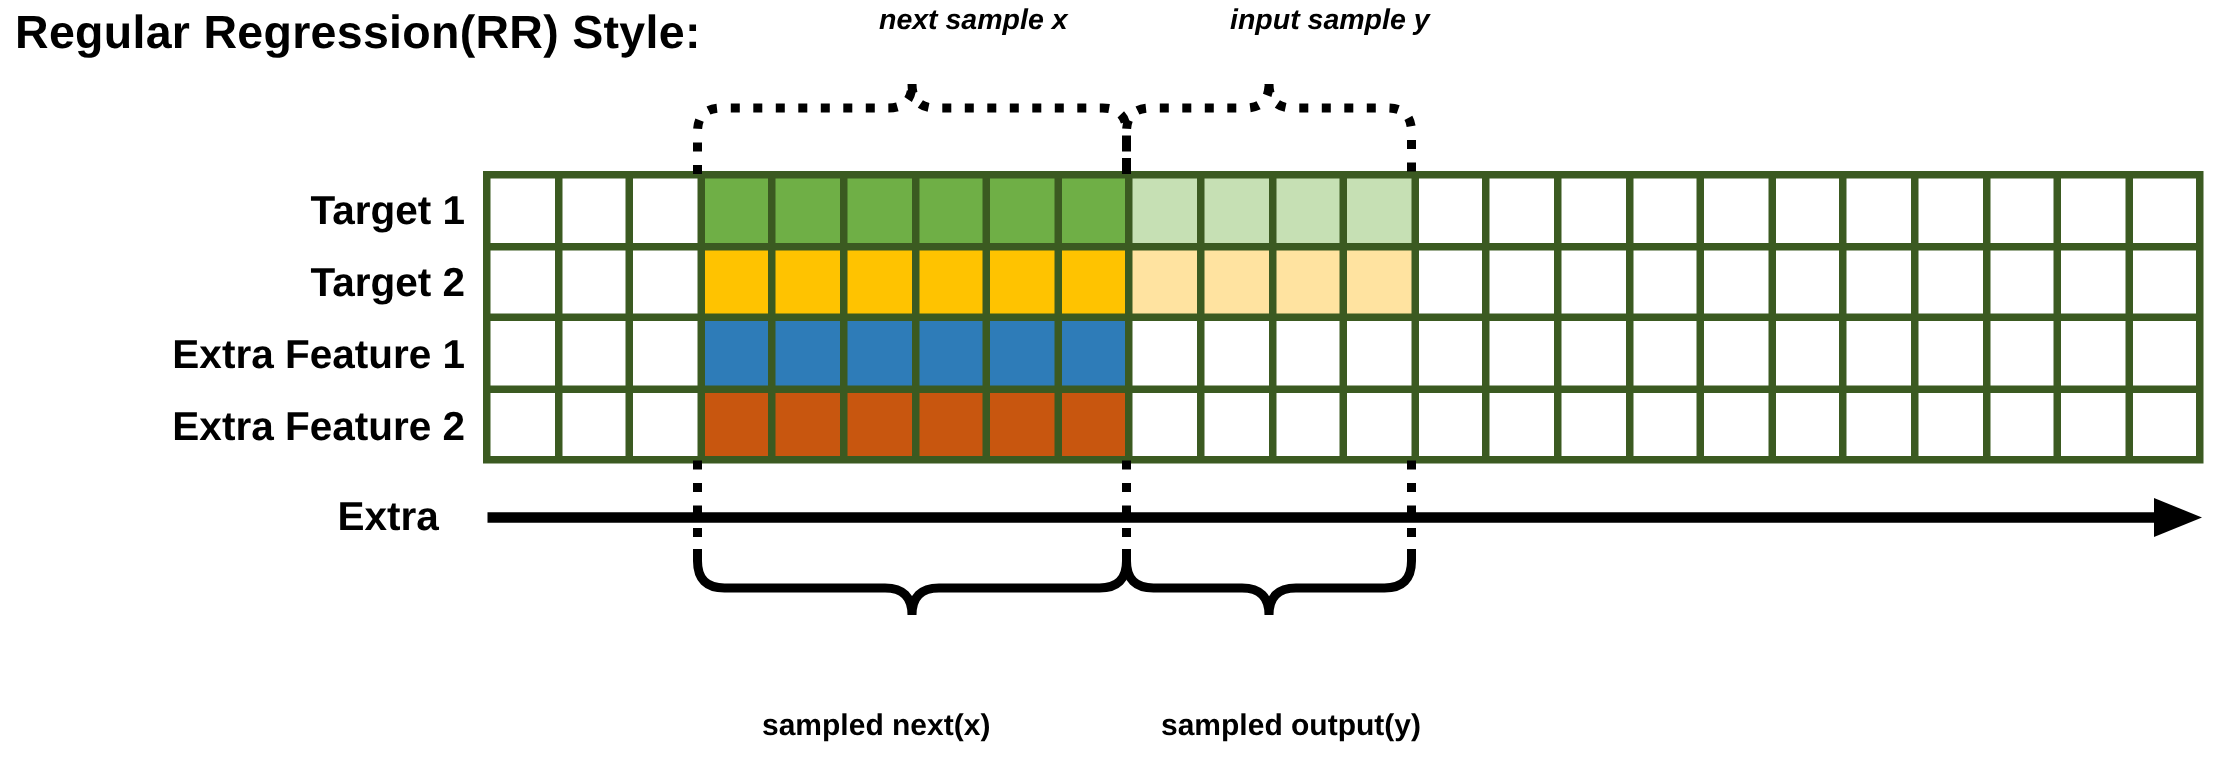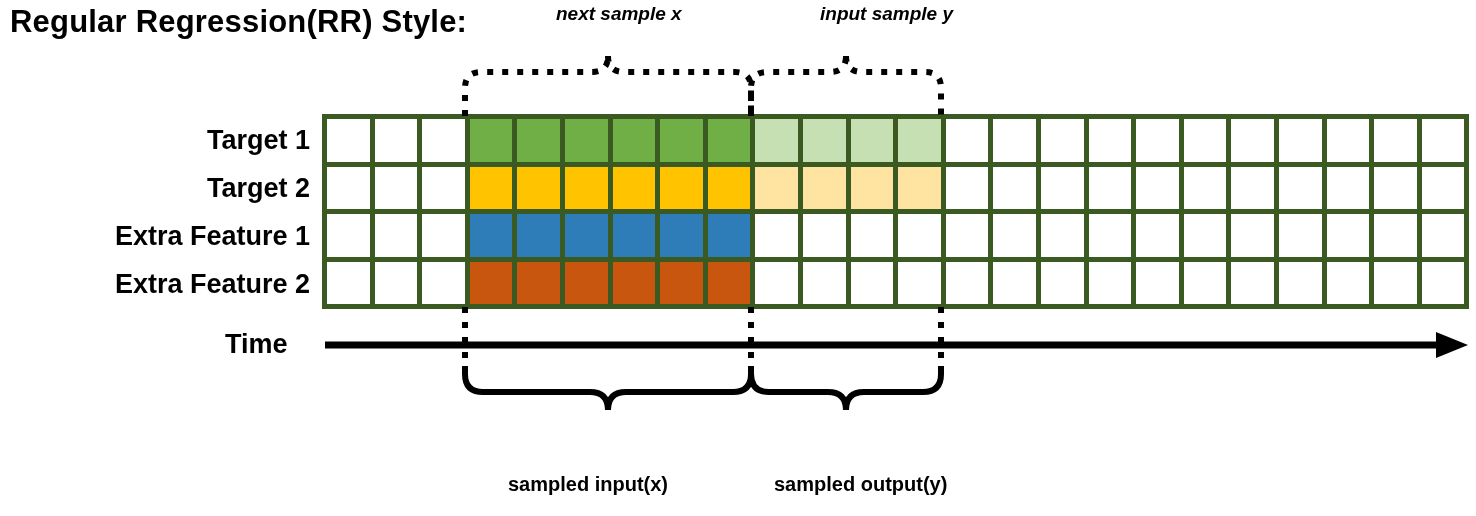--- a/index.html
+++ b/index.html
@@ -32,27 +32,27 @@
 
 <div id="stage">
 
   <div class="title">Regular Regression(RR) Style:</div>
 
   <div class="rowlabel" style="left:-10px;top:125px;">Target 1</div>
   <div class="rowlabel" style="left:-10px;top:173px;">Target 2</div>
   <div class="rowlabel" style="left:-10px;top:221px;">Extra Feature 1</div>
   <div class="rowlabel" style="left:-10px;top:269px;">Extra Feature 2</div>
 
-  <div class="timelabel" style="left:225px;top:329px;">Time</div>
+  <div class="timelabel" style="left:225px;top:329px;">Extra</div>
 
-  <div class="brace-lbl" style="left:556px;top:3px;">next sample x</div>
+  <div class="brace-lbl" style="left:586px;top:3px;">next sample x</div>
   <div class="brace-lbl" style="left:820px;top:3px;">input sample y</div>
 
   <div class="note" style="left:508px;top:422px;">
-    <div>sampled input(x)</div>
+    <div>sampled next(x)</div>
     
     
   </div>
   <div class="note" style="left:774px;top:422px;">
     <div>sampled output(y)</div>
     
     
   </div>
 
   <div class="grid" id="grid" style="left: 322px; top: 114px; width: 1147.4px; height: 195px; background: rgb(59, 90, 33);">

